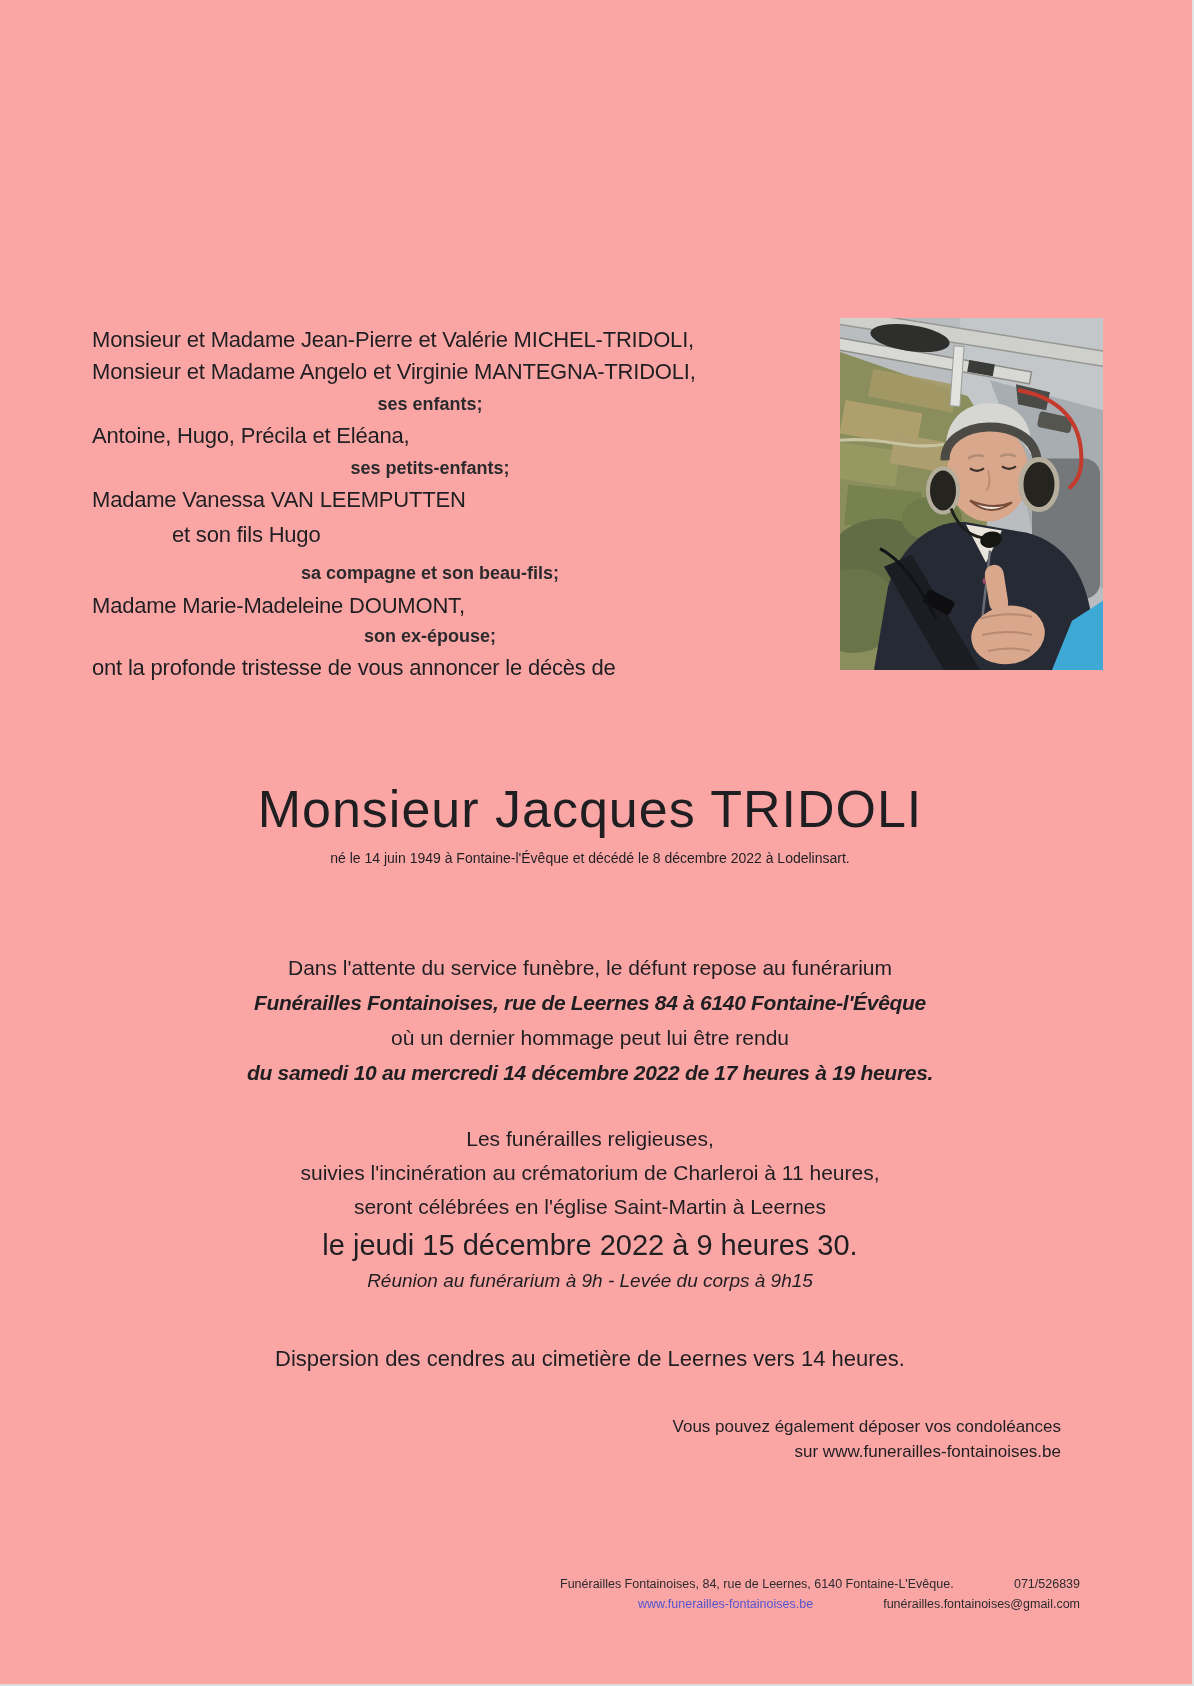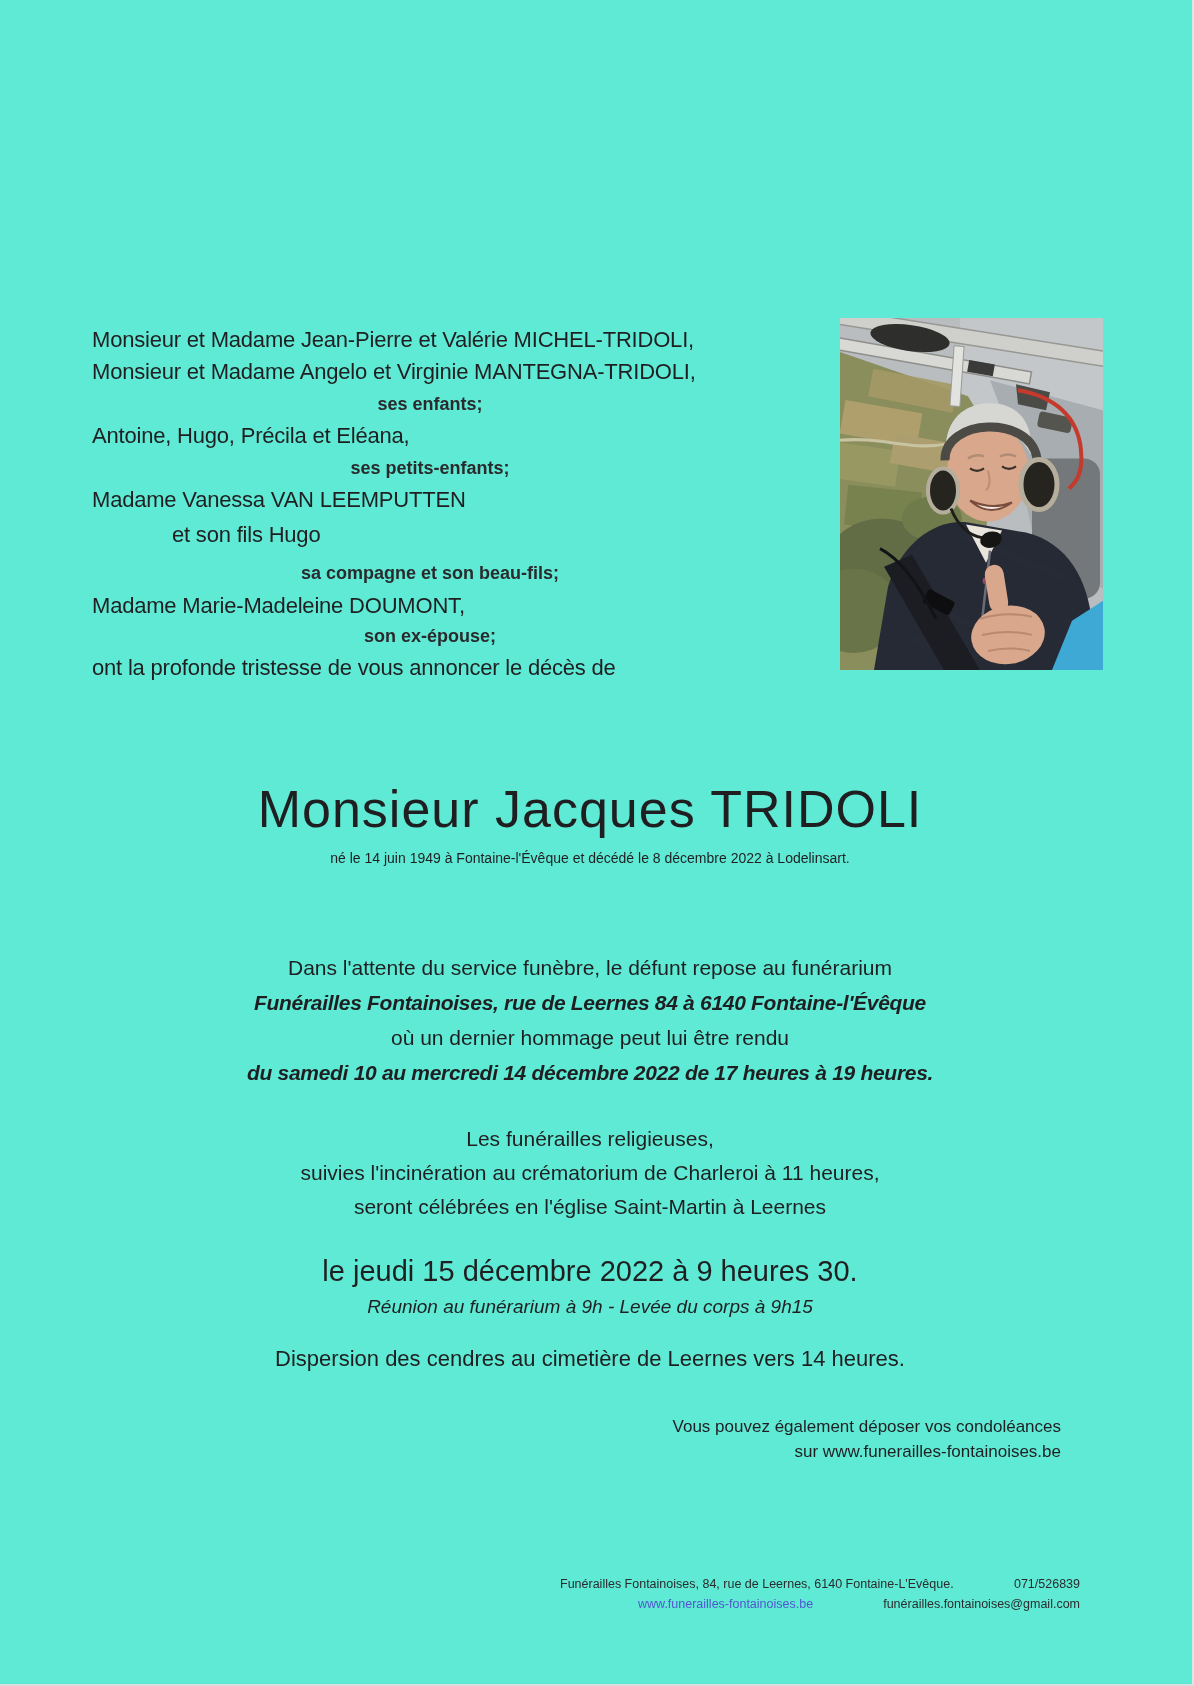--- a/index.html
+++ b/index.html
@@ -1,18 +1,18 @@
 <!DOCTYPE html>
 <html><head>
 <meta charset="utf-8">
 <style>
   html,body { margin:0; padding:0; background:#888; }
   .page {
     position:relative; width:1194px; height:1686px; margin:0 auto;
-    background:#5eead4; overflow:hidden;
+    background:#fca5a5; overflow:hidden;
     font-family:"Liberation Sans", sans-serif;
     color:#1f1f22;
     border-right:2px solid #e3e3e3; border-bottom:2px solid #dcdcdc;
     box-sizing:border-box;
   }
   .thin { font-weight:300; letter-spacing:-0.2px; }
 
   
   .family { position:absolute; left:92px; top:324px; width:676px; }
   .fline  { font-size:22px; line-height:32px; white-space:nowrap; font-weight:300; }
@@ -32,21 +32,21 @@
   .dtitle { font-size:52px; line-height:58px; font-weight:400; letter-spacing:1px; white-space:nowrap; }
   .dlife  { font-size:14px; line-height:24px; margin-top:8px; font-weight:300; white-space:nowrap; }
 
   
   .centerblock { position:absolute; left:10px; width:1160px; text-align:center; }
   .wake { top:950px; }
   .ceremony { top:1122px; }
   .bline { font-size:21px; line-height:35px; font-weight:300; white-space:nowrap; }
   .cline { font-size:21px; line-height:34px; font-weight:300; white-space:nowrap; }
   .iline { font-style:italic; font-weight:700; letter-spacing:-0.3px; }
-  .bigline { font-size:29px; line-height:42px; font-weight:400; white-space:nowrap;margin-top:26px; }
+  .bigline { font-size:29px; line-height:42px; font-weight:400; white-space:nowrap; }
   .smallitalic { font-size:19px; line-height:30px; font-style:italic; font-weight:400; white-space:nowrap; }
   .dispersion { top:1344px; font-size:22px; line-height:30px; font-weight:300; white-space:nowrap; }
 
   
   .condolences { position:absolute; right:131px; top:1414px; text-align:right; }
   .condline { font-size:17px; line-height:25px; font-weight:300; white-space:nowrap; }
 
   
   .footer { position:absolute; left:560px; top:1574px; width:520px; font-size:12.5px; font-weight:300; color:#2b2b2e; }
   .frow1 { display:flex; line-height:20px;gap:28px; }

